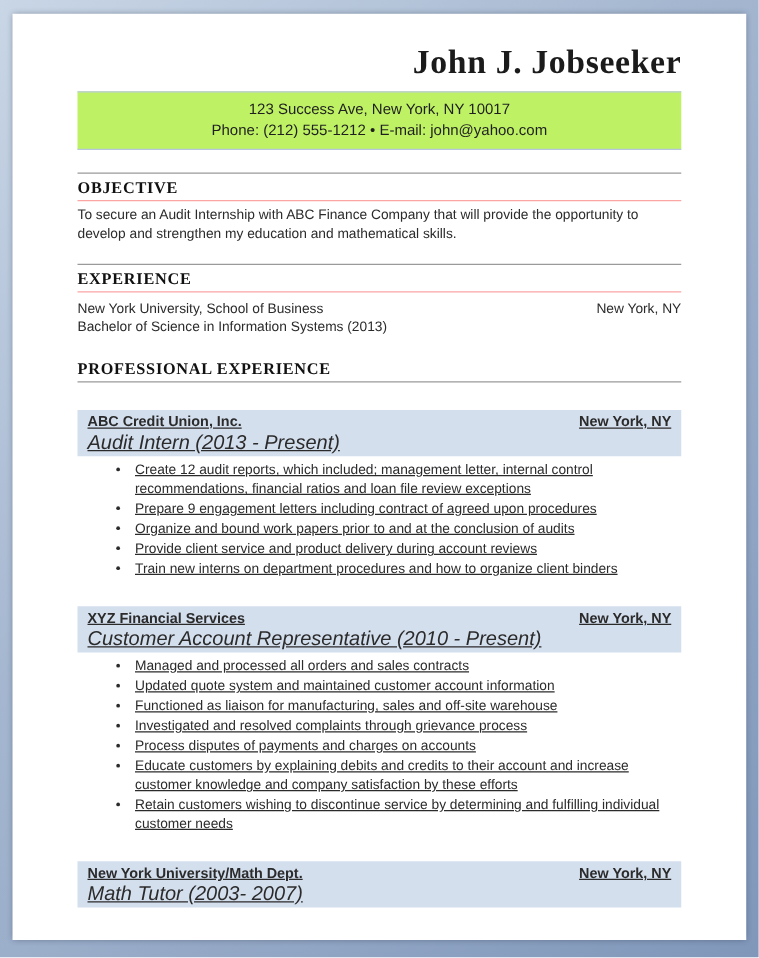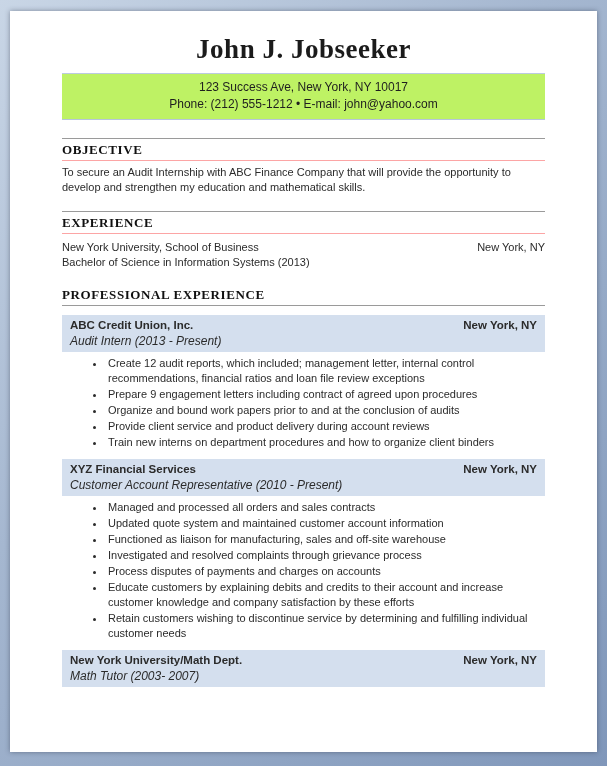--- a/index.html
+++ b/index.html
@@ -9,43 +9,43 @@
     padding:11px 10px 14px 10px;
   }
   .page{
     background:#ffffff;width:100%;height:100%;box-sizing:border-box;
     padding:20px 52px 16px 52px;overflow:hidden;
     box-shadow:0 0 5px rgba(30,40,60,.45);
     font-family:"Liberation Sans",sans-serif;font-size:11px;line-height:15px;color:#2b2b2b;
   }
   .name{
     font-family:"Liberation Serif",serif;font-weight:bold;font-size:27px;line-height:32px;
-    text-align:center;color:#1b1b1b;margin:2px 0 8px 0;letter-spacing:.5px;
+    text-align:right;color:#1b1b1b;margin:2px 0 8px 0;letter-spacing:.5px;
   }
   .contact-banner{
     background:#bef264;border-top:1px solid #bccadf;border-bottom:1px solid #b6c5db;
     text-align:center;padding:5px 4px 6px 4px;color:#1f1f1f;font-size:12px;line-height:17px;
     margin-bottom:18px;
   }
   .section-heading{
     font-family:"Liberation Serif",serif;font-weight:bold;font-size:13px;letter-spacing:.6px;
     color:#111;padding:3px 0 3px 0;margin:0;
   }
   .rule-both{border-top:1px solid #9a9a9a;border-bottom:1px solid #fca5a5;}
   .rule-bottom{border-bottom:1px solid #9a9a9a;}
   .objective-text{margin:4px 0 16px 0;}
   .edu-block{margin:6px 0 14px 0;}
   .edu-row{display:flex;justify-content:space-between;}
   .edu-loc{white-space:nowrap;}
-  .job{margin-top:9px;}
+  .job{margin-top:22px;text-decoration:underline;}
   .job-header{
     background:#d4dfee;padding:3px 8px 3px 8px;margin-bottom:2px;
   }
   .job-header-top{display:flex;justify-content:space-between;font-weight:bold;font-size:11.5px;}
-  .job-role{font-style:italic;font-size:12px;padding-top:1px;}
+  .job-role{font-style:italic;font-size:16px;padding-top:1px;}
   ul.bullets{margin:4px 0 8px 0;padding-left:44px;}
   ul.bullets li{margin:1px 0;padding-left:2px;}
 </style>
 </head>
 <body>
 
 <div class="canvas">
   <div class="page">
 
     <div class="name">John J. Jobseeker</div>

